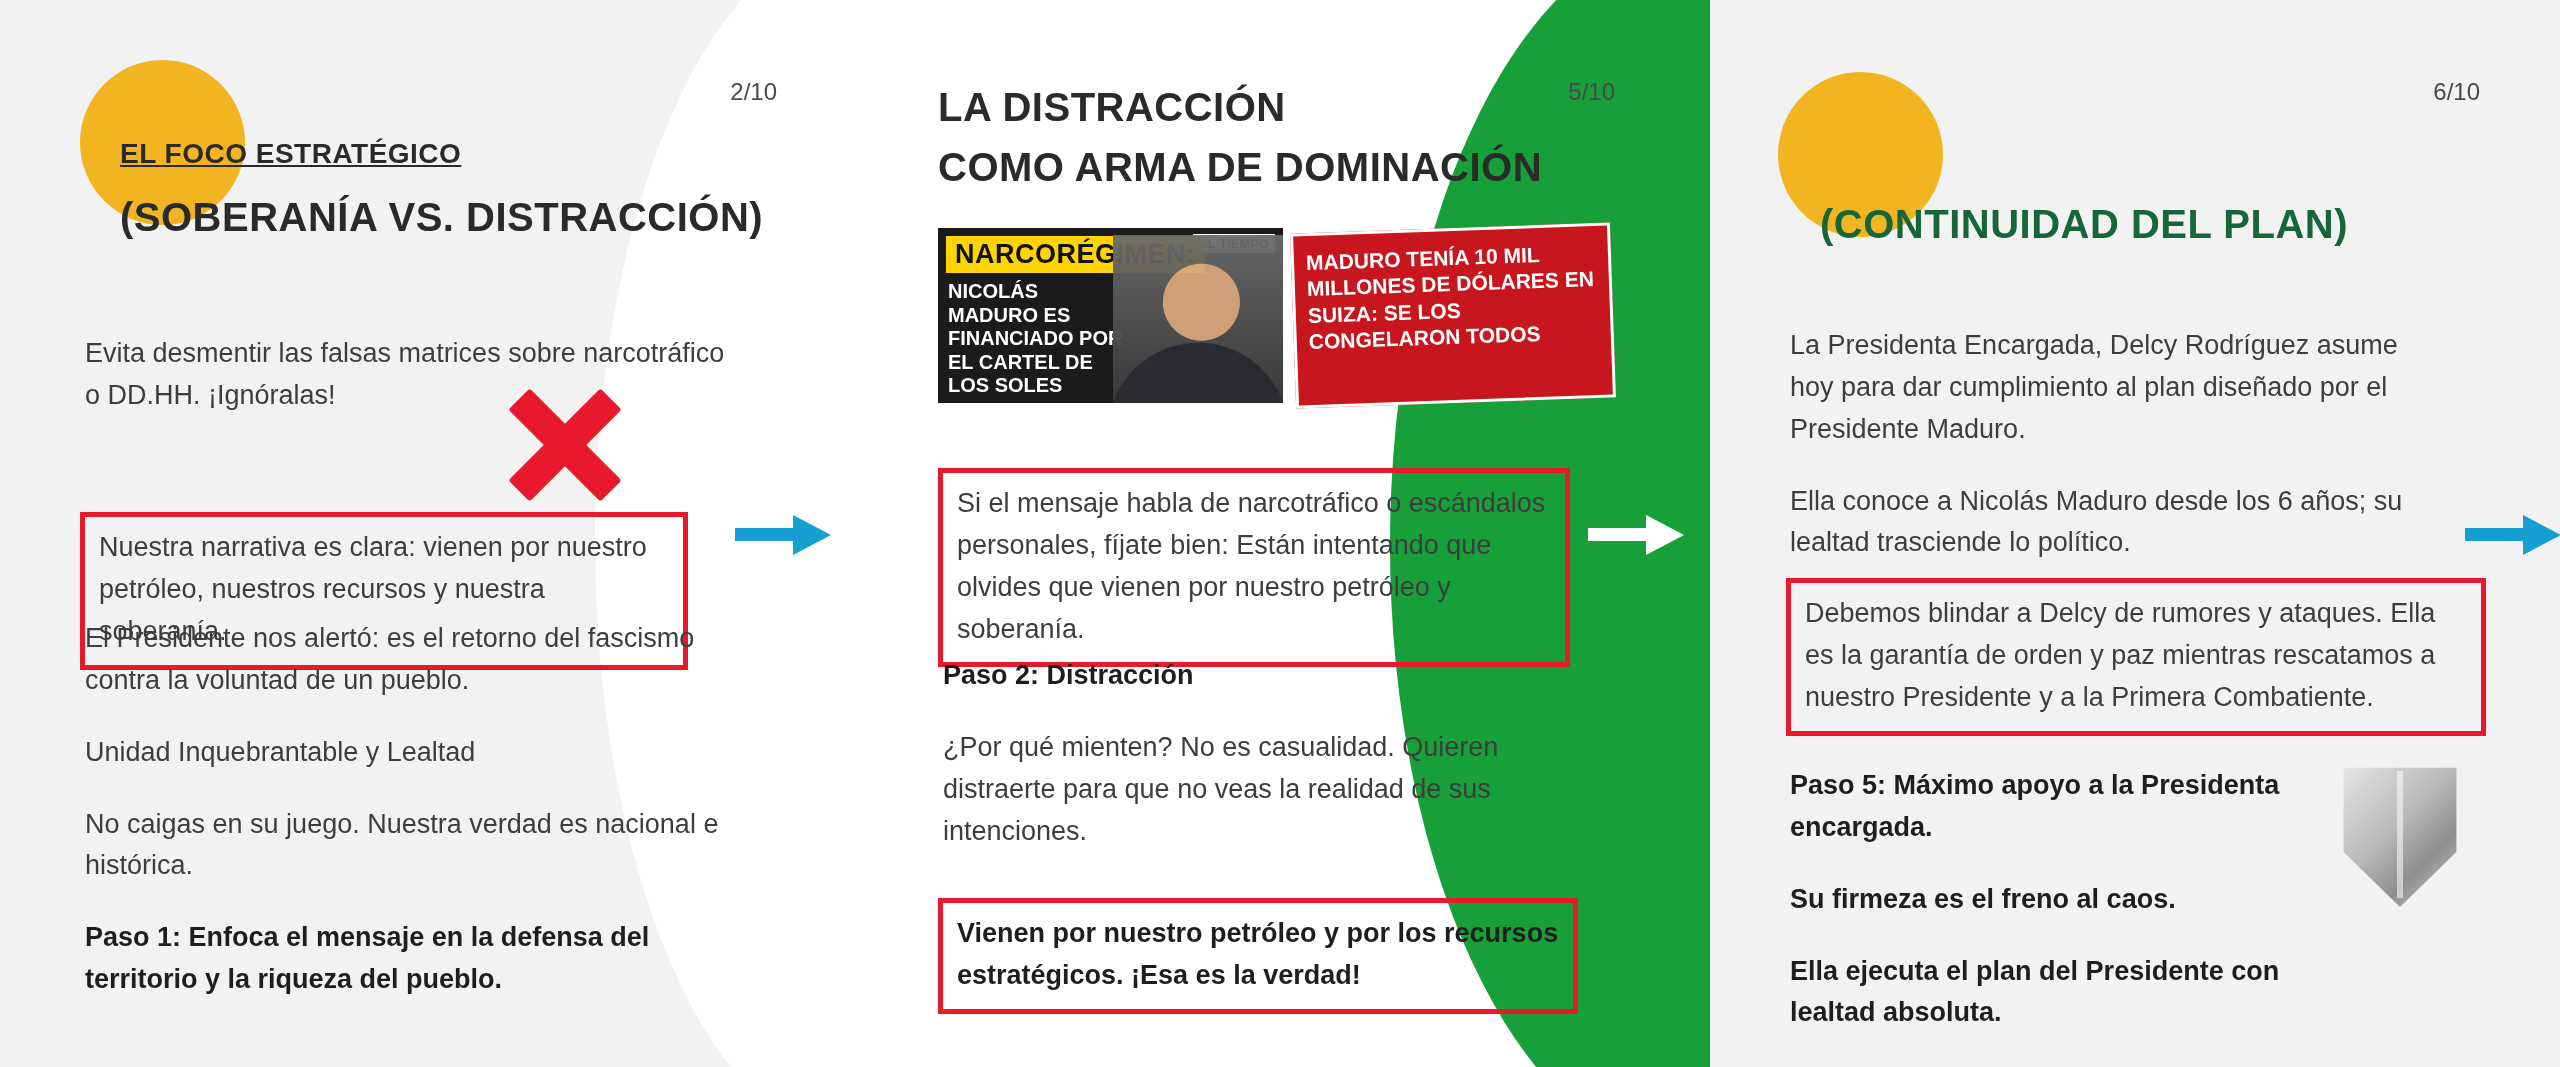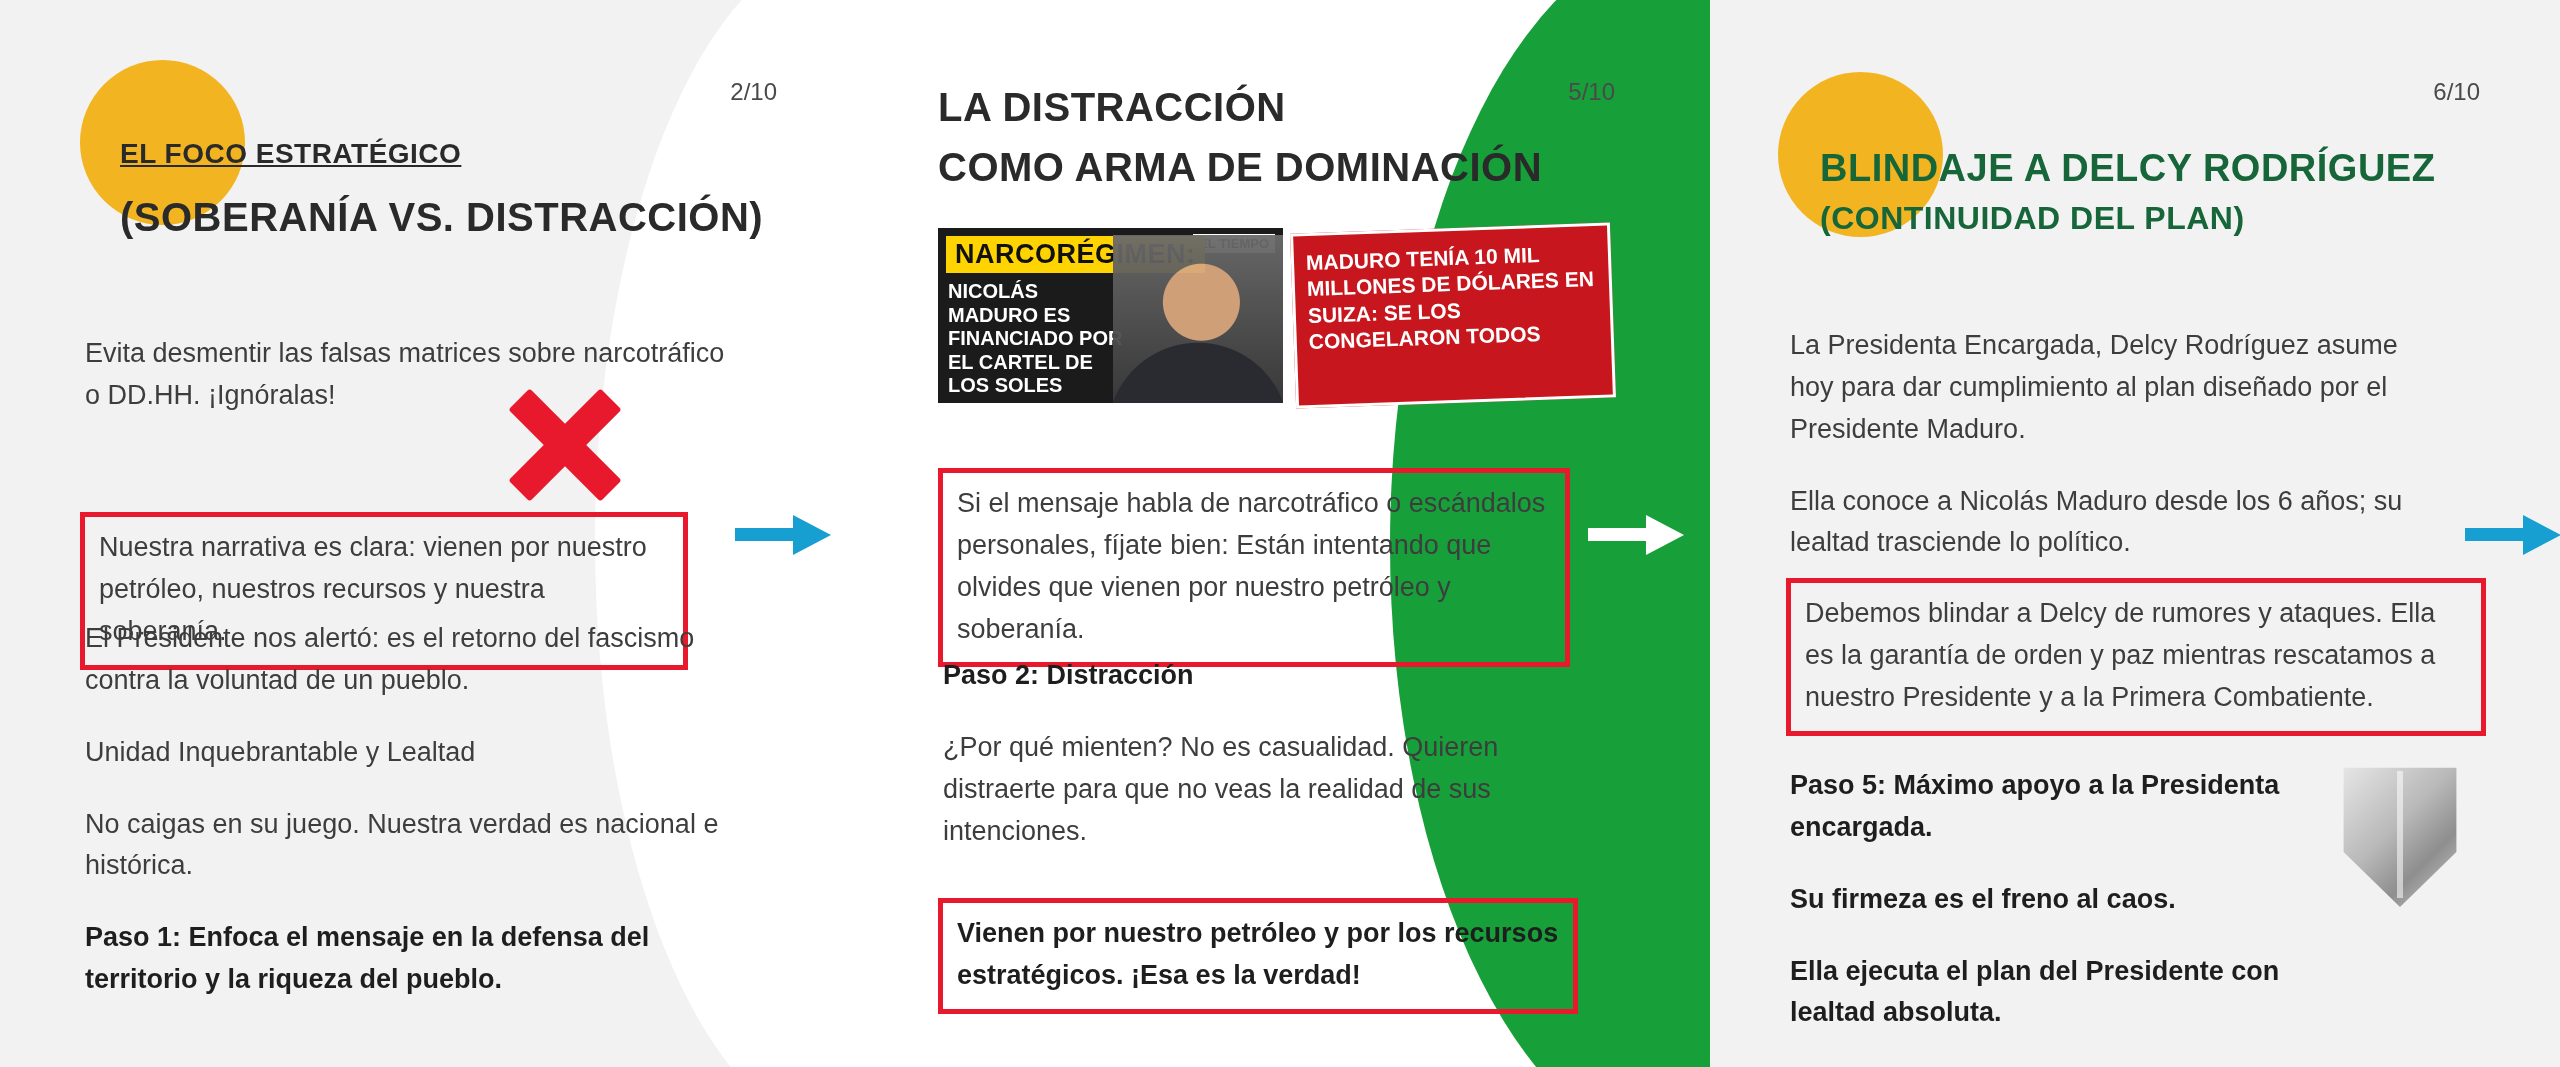--- a/index.html
+++ b/index.html
@@ -303,22 +303,21 @@
     </div>
   </section>
 
   <section class="slide slide-3">
     <div class="curve-grey" style="left:-360px; right:auto;"></div>
 
     <div class="page-num" style="right:80px;">6/10</div>
 
     <div class="circle" style="left:68px; top:72px; width:165px; height:165px;"></div>
 
-    <div class="headline" style="left:110px; top:143px; font-size:38px; color:#17663a;">BLINDAJE A DELCY RODRÍGUEZ</div>
-    <div class="headline" style="left:110px; top:197px; font-size:32px; color:#17663a;">(CONTINUIDAD DEL PLAN)</div>
+    <div class="headline" style="left:110px; top:197px; font-size:40px; color:#17663a;">(CONTINUIDAD DEL PLAN)</div>
 
     <div class="body-text" style="left:80px; top:325px; width:640px;">
       <p>La Presidenta Encargada, Delcy Rodríguez asume hoy para dar cumplimiento al plan diseñado por el Presidente Maduro.</p>
       <p>Ella conoce a Nicolás Maduro desde los 6 años; su lealtad trasciende lo político.</p>
     </div>
 
     <div class="red-box" style="left:76px; top:578px; width:700px;">Debemos blindar a Delcy de rumores y ataques. Ella es la garantía de orden y paz mientras rescatamos a nuestro Presidente y a la Primera Combatiente.</div>
 
     <div class="body-text" style="left:80px; top:765px; width:570px;">
       <p class="bold">Paso 5: Máximo apoyo a la Presidenta encargada.</p>

